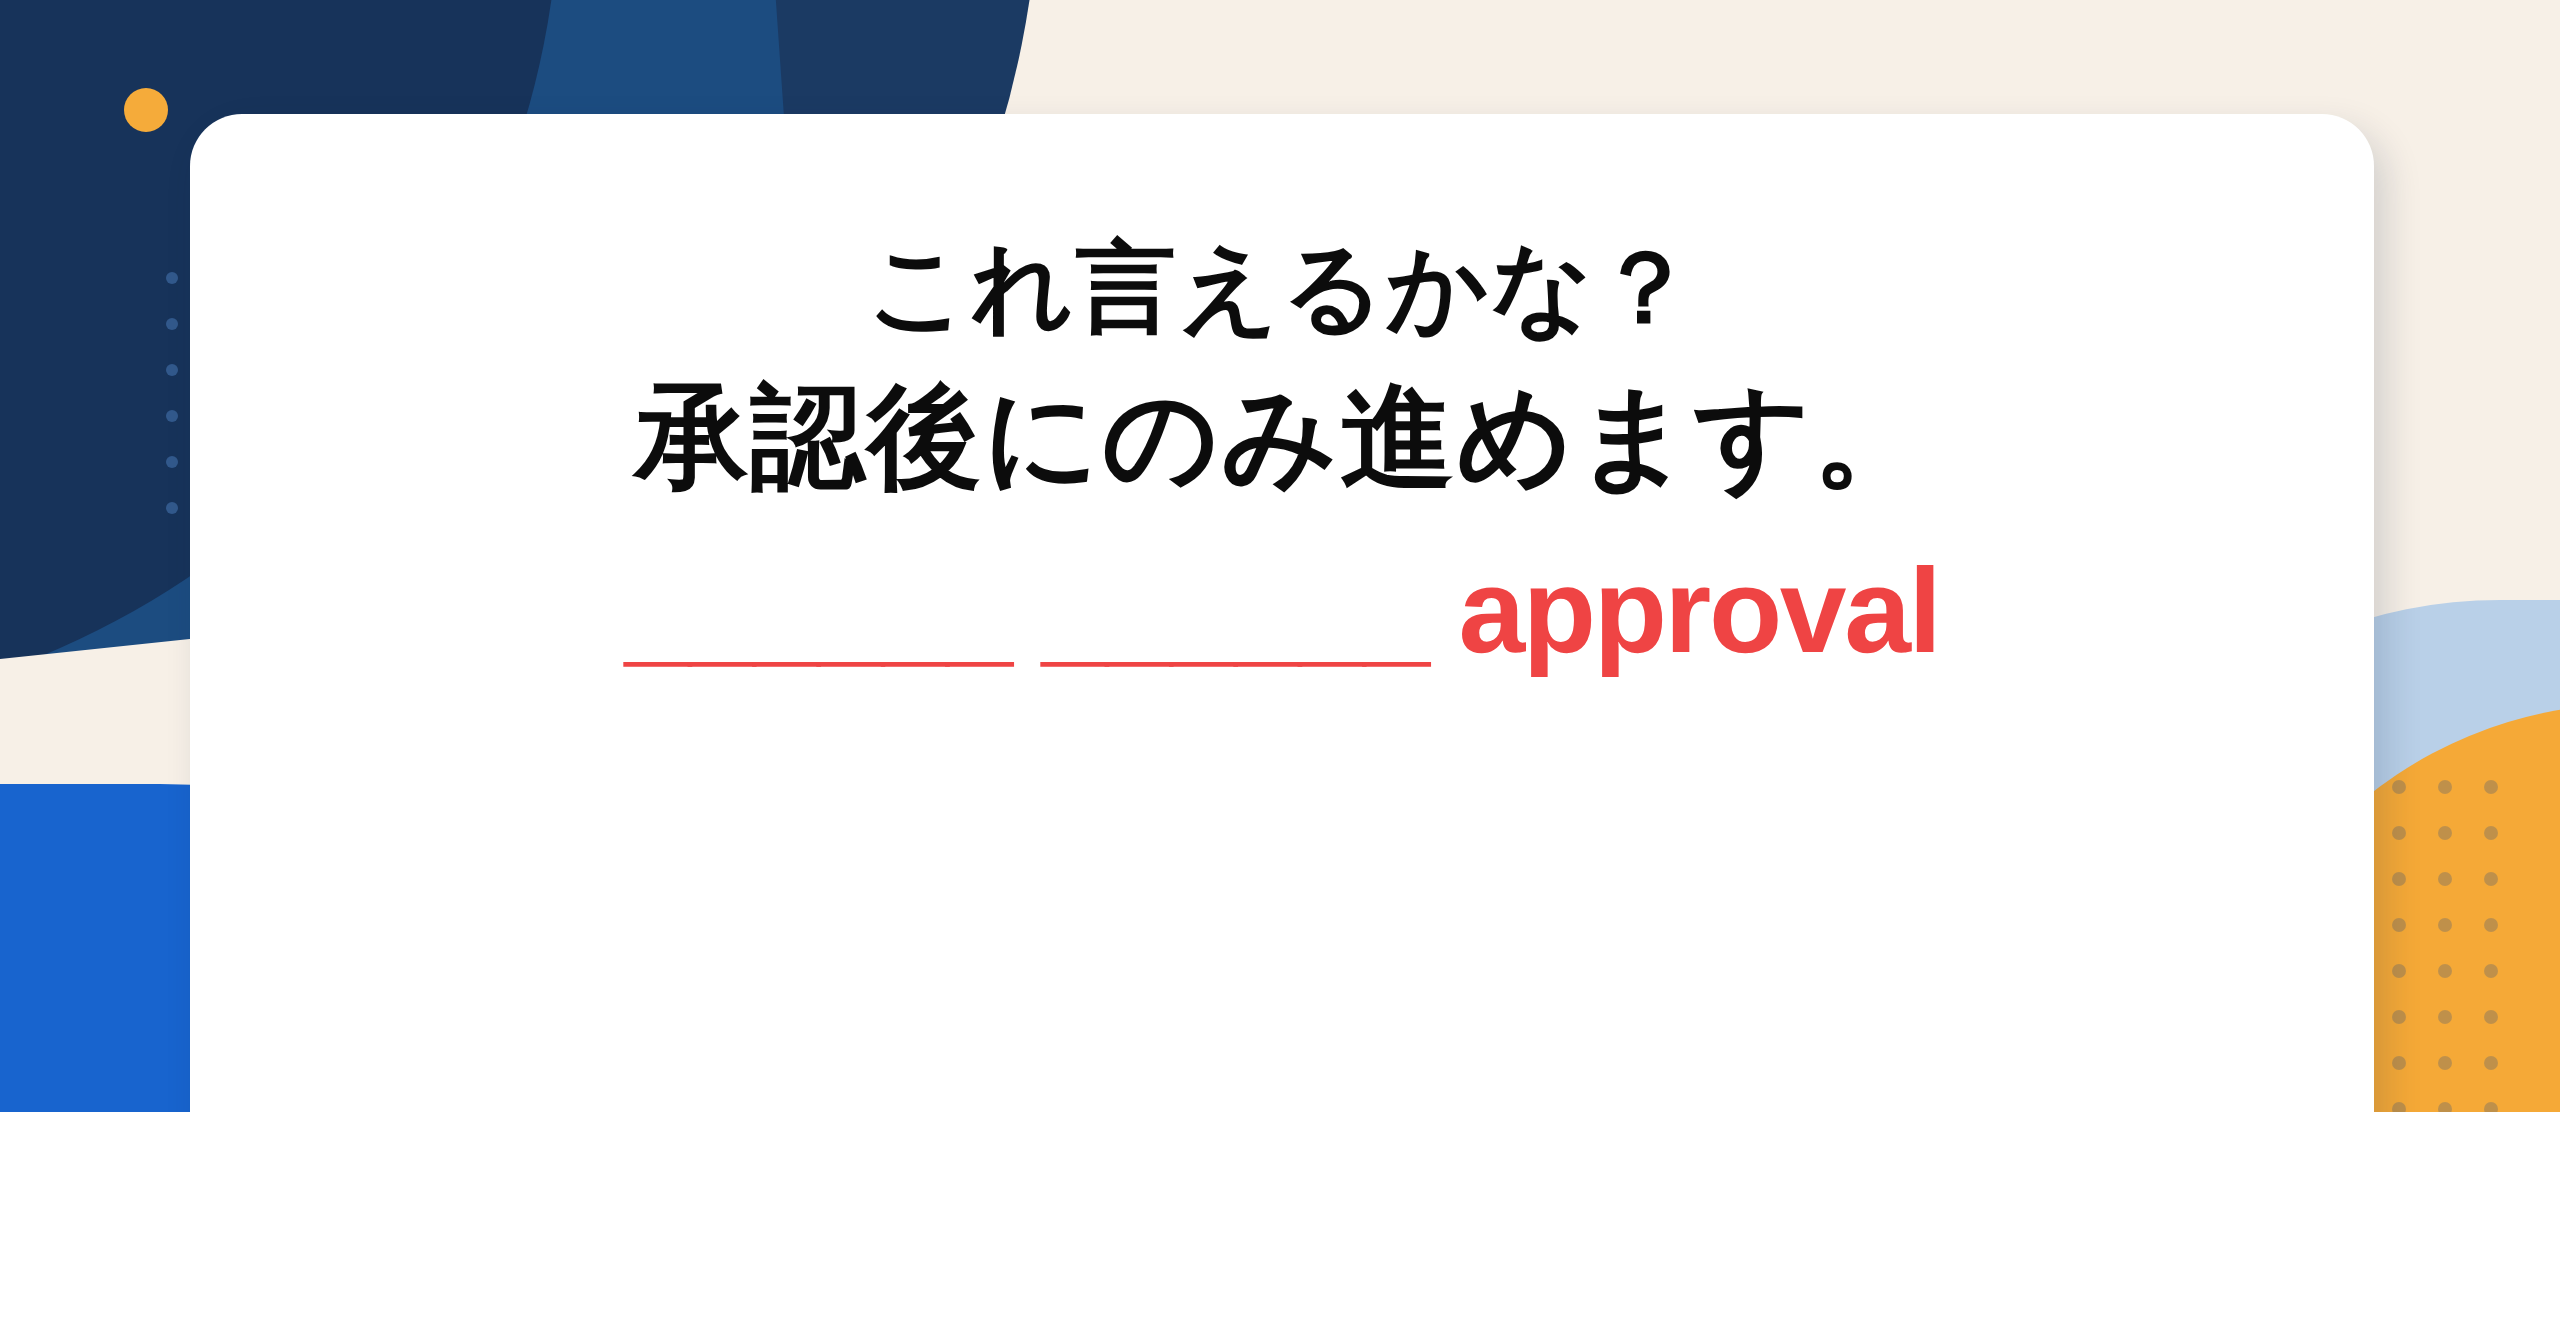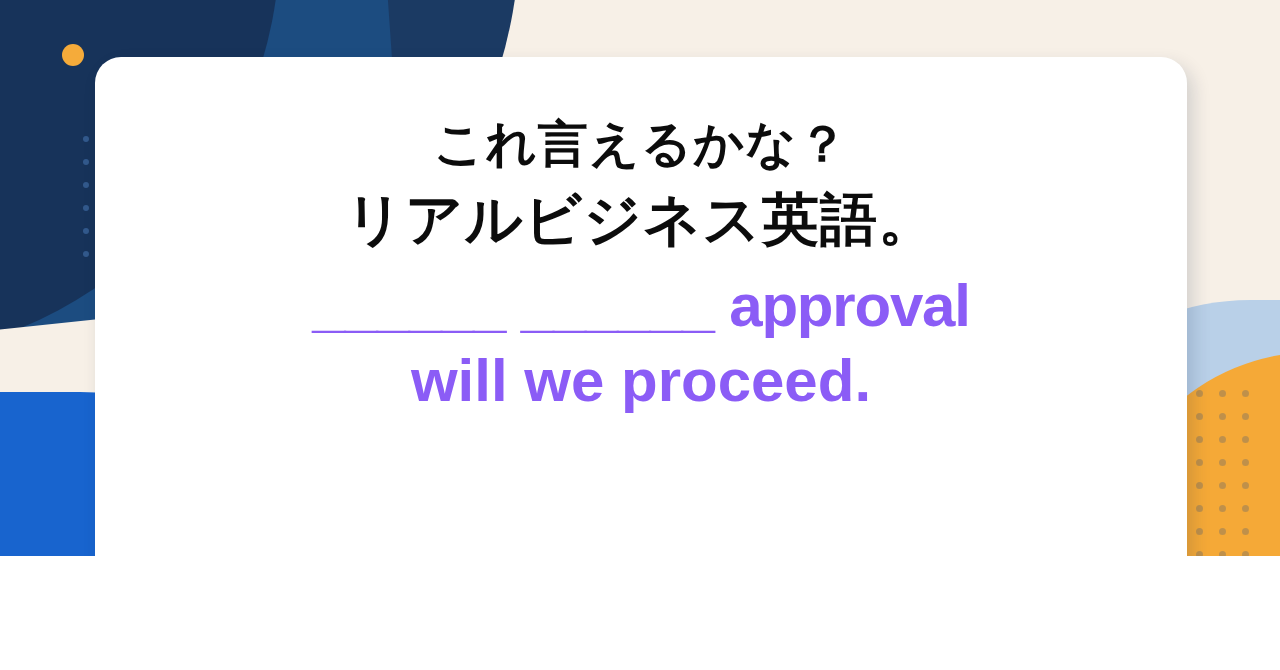--- a/index.html
+++ b/index.html
@@ -204,21 +204,21 @@
     line-height: 1.18;
     margin-bottom: 12px;
   }
   .jp-2 {
     font-size: 57px;
     line-height: 1.18;
     margin-bottom: 16px;
   }
 
   .line-en {
-    color: #8b5cf6;
+    color: #ef4444;
     font-weight: 700;
     font-size: 60px;
     line-height: 1.22;
     white-space: nowrap;
     text-align: left;
     font-stretch: condensed;
   }
   .en-1 { margin-bottom: 2px; }
   .en-2 { margin-bottom: 0; }
 
@@ -288,22 +288,21 @@
       <i></i>
     <i></i>
       <i></i>
       <i></i>
   </div>
 
   <div class="card">
 
     <div class="line-jp jp-1">これ言えるかな？</div>
 
-    <div class="line-jp jp-2">リアルビジネス英語。</div>
+    <div class="line-jp jp-2">承認後にのみ進めます。</div>
 
     <div class="line-en en-1 blank">______ ______ approval</div>
 
-    <div class="line-en en-2">will we proceed.</div>
 
 
   </div>
 
 </div>
 
 </body></html>

